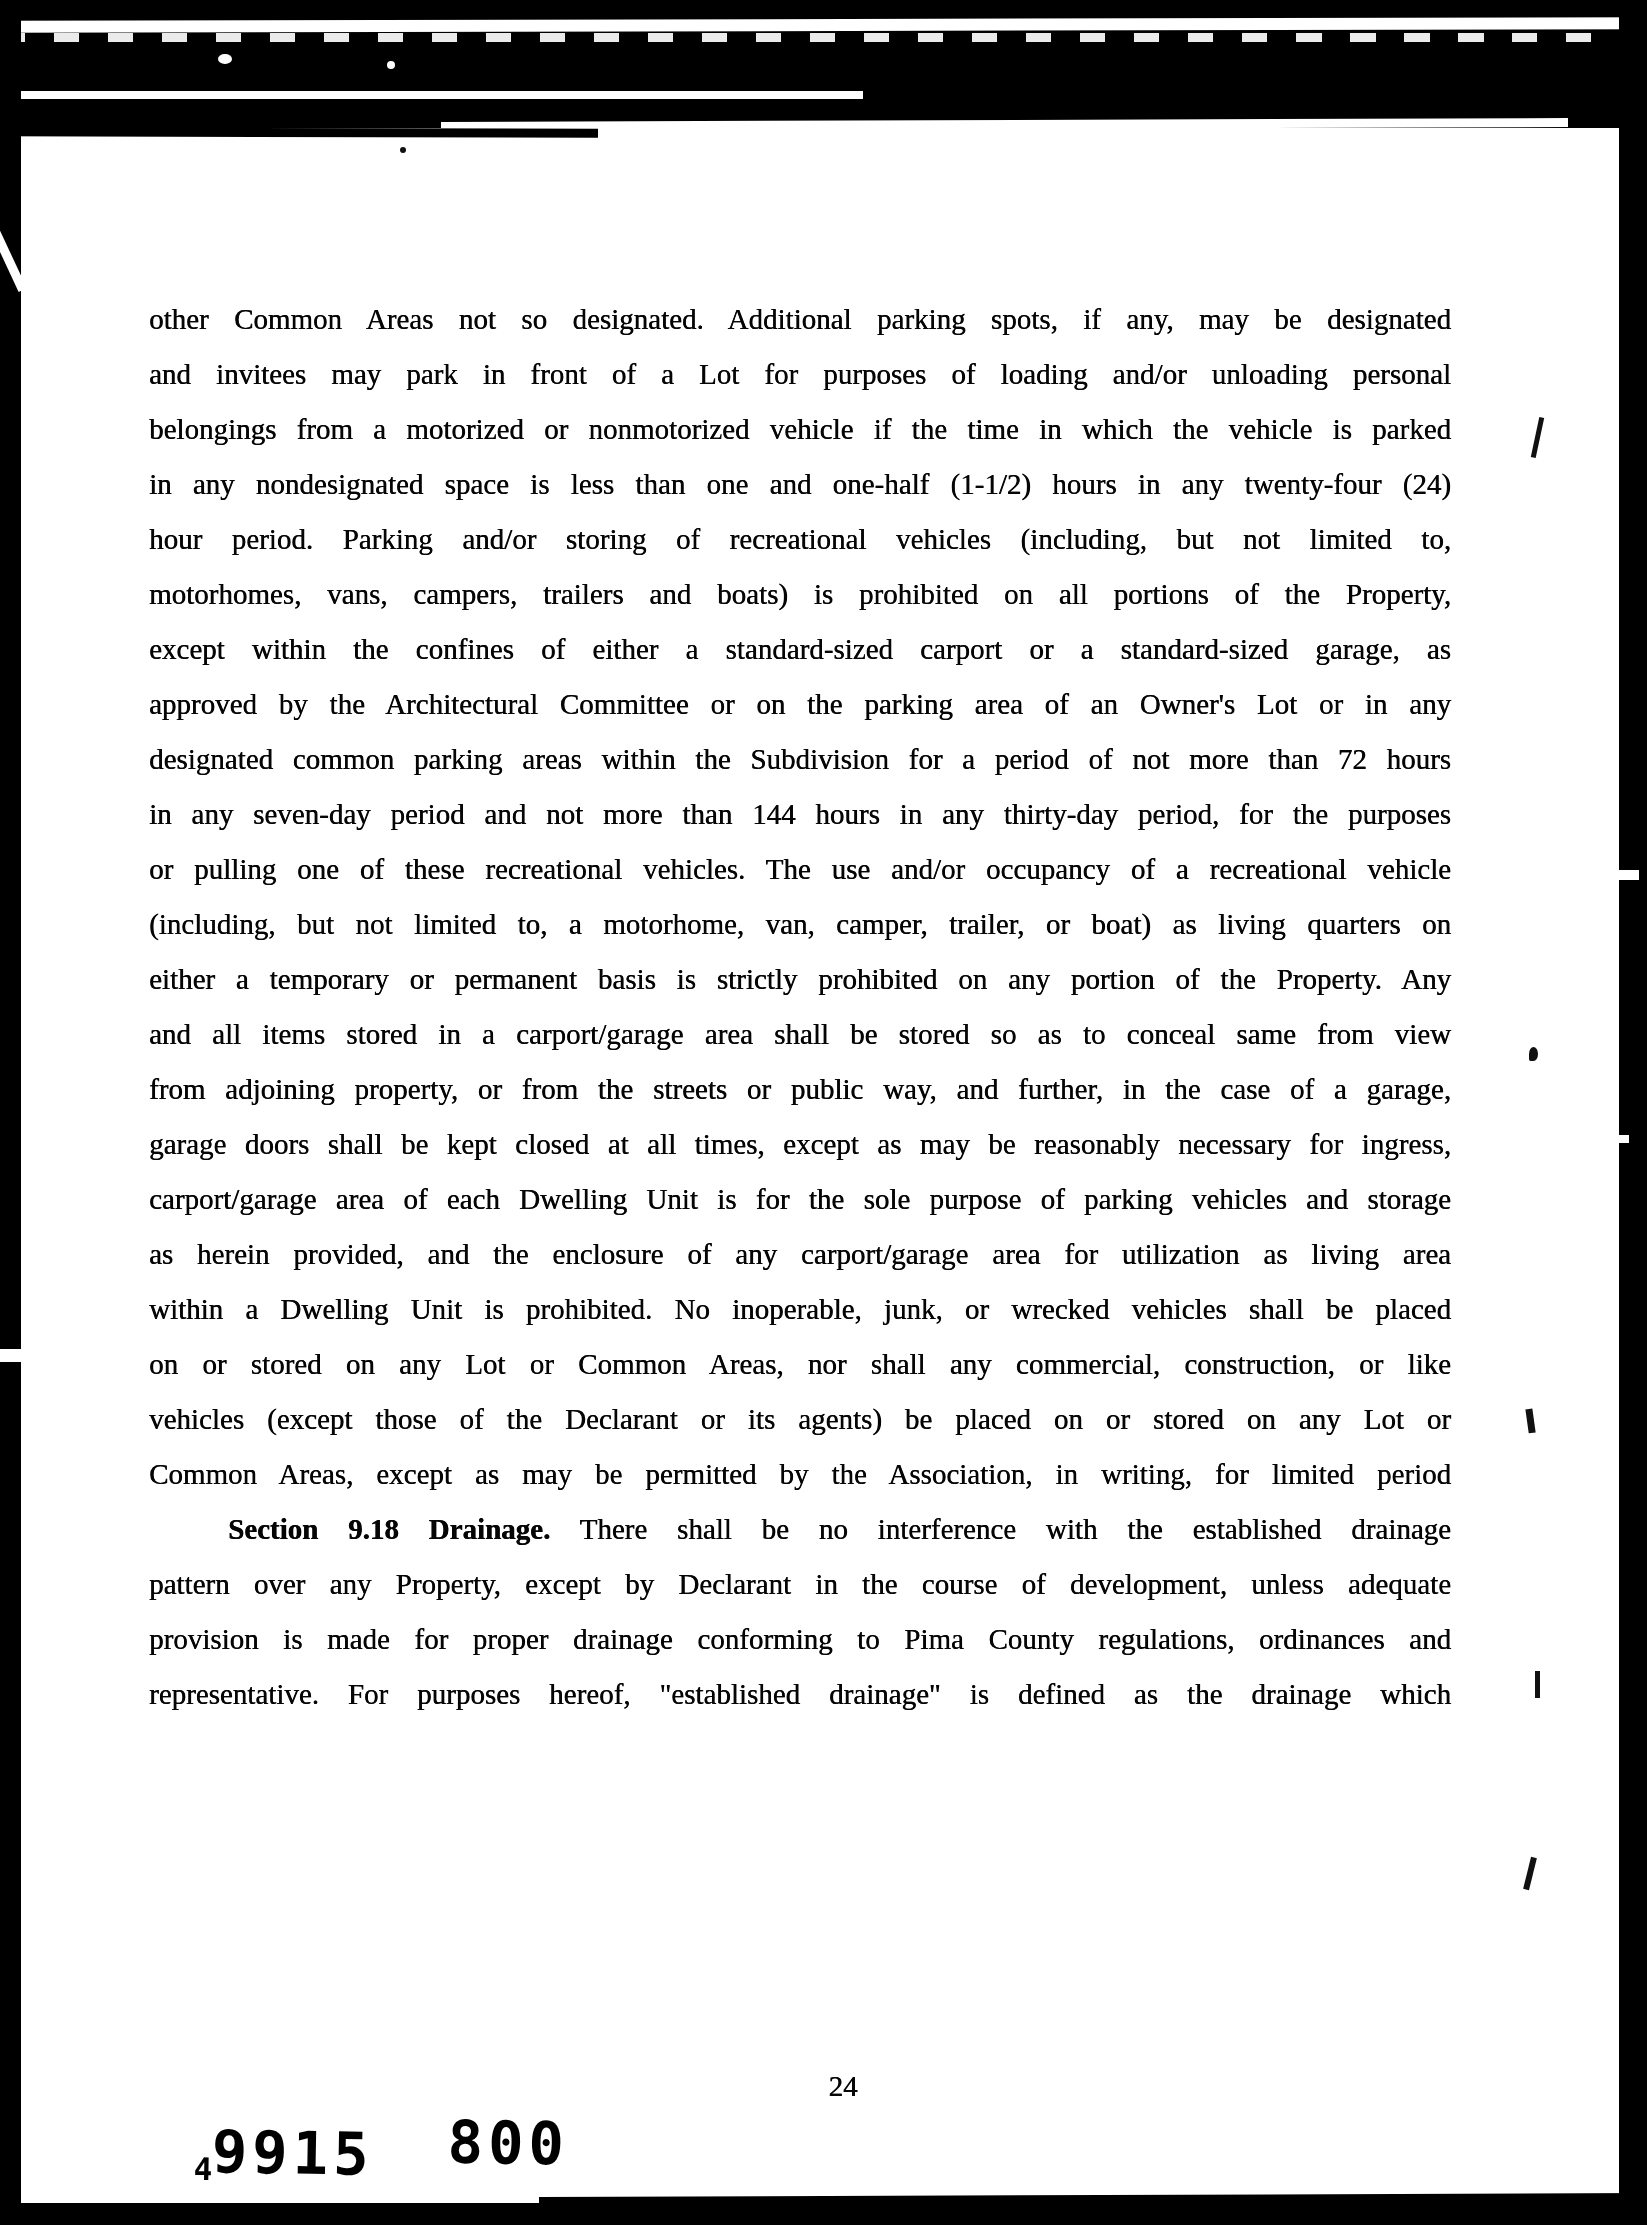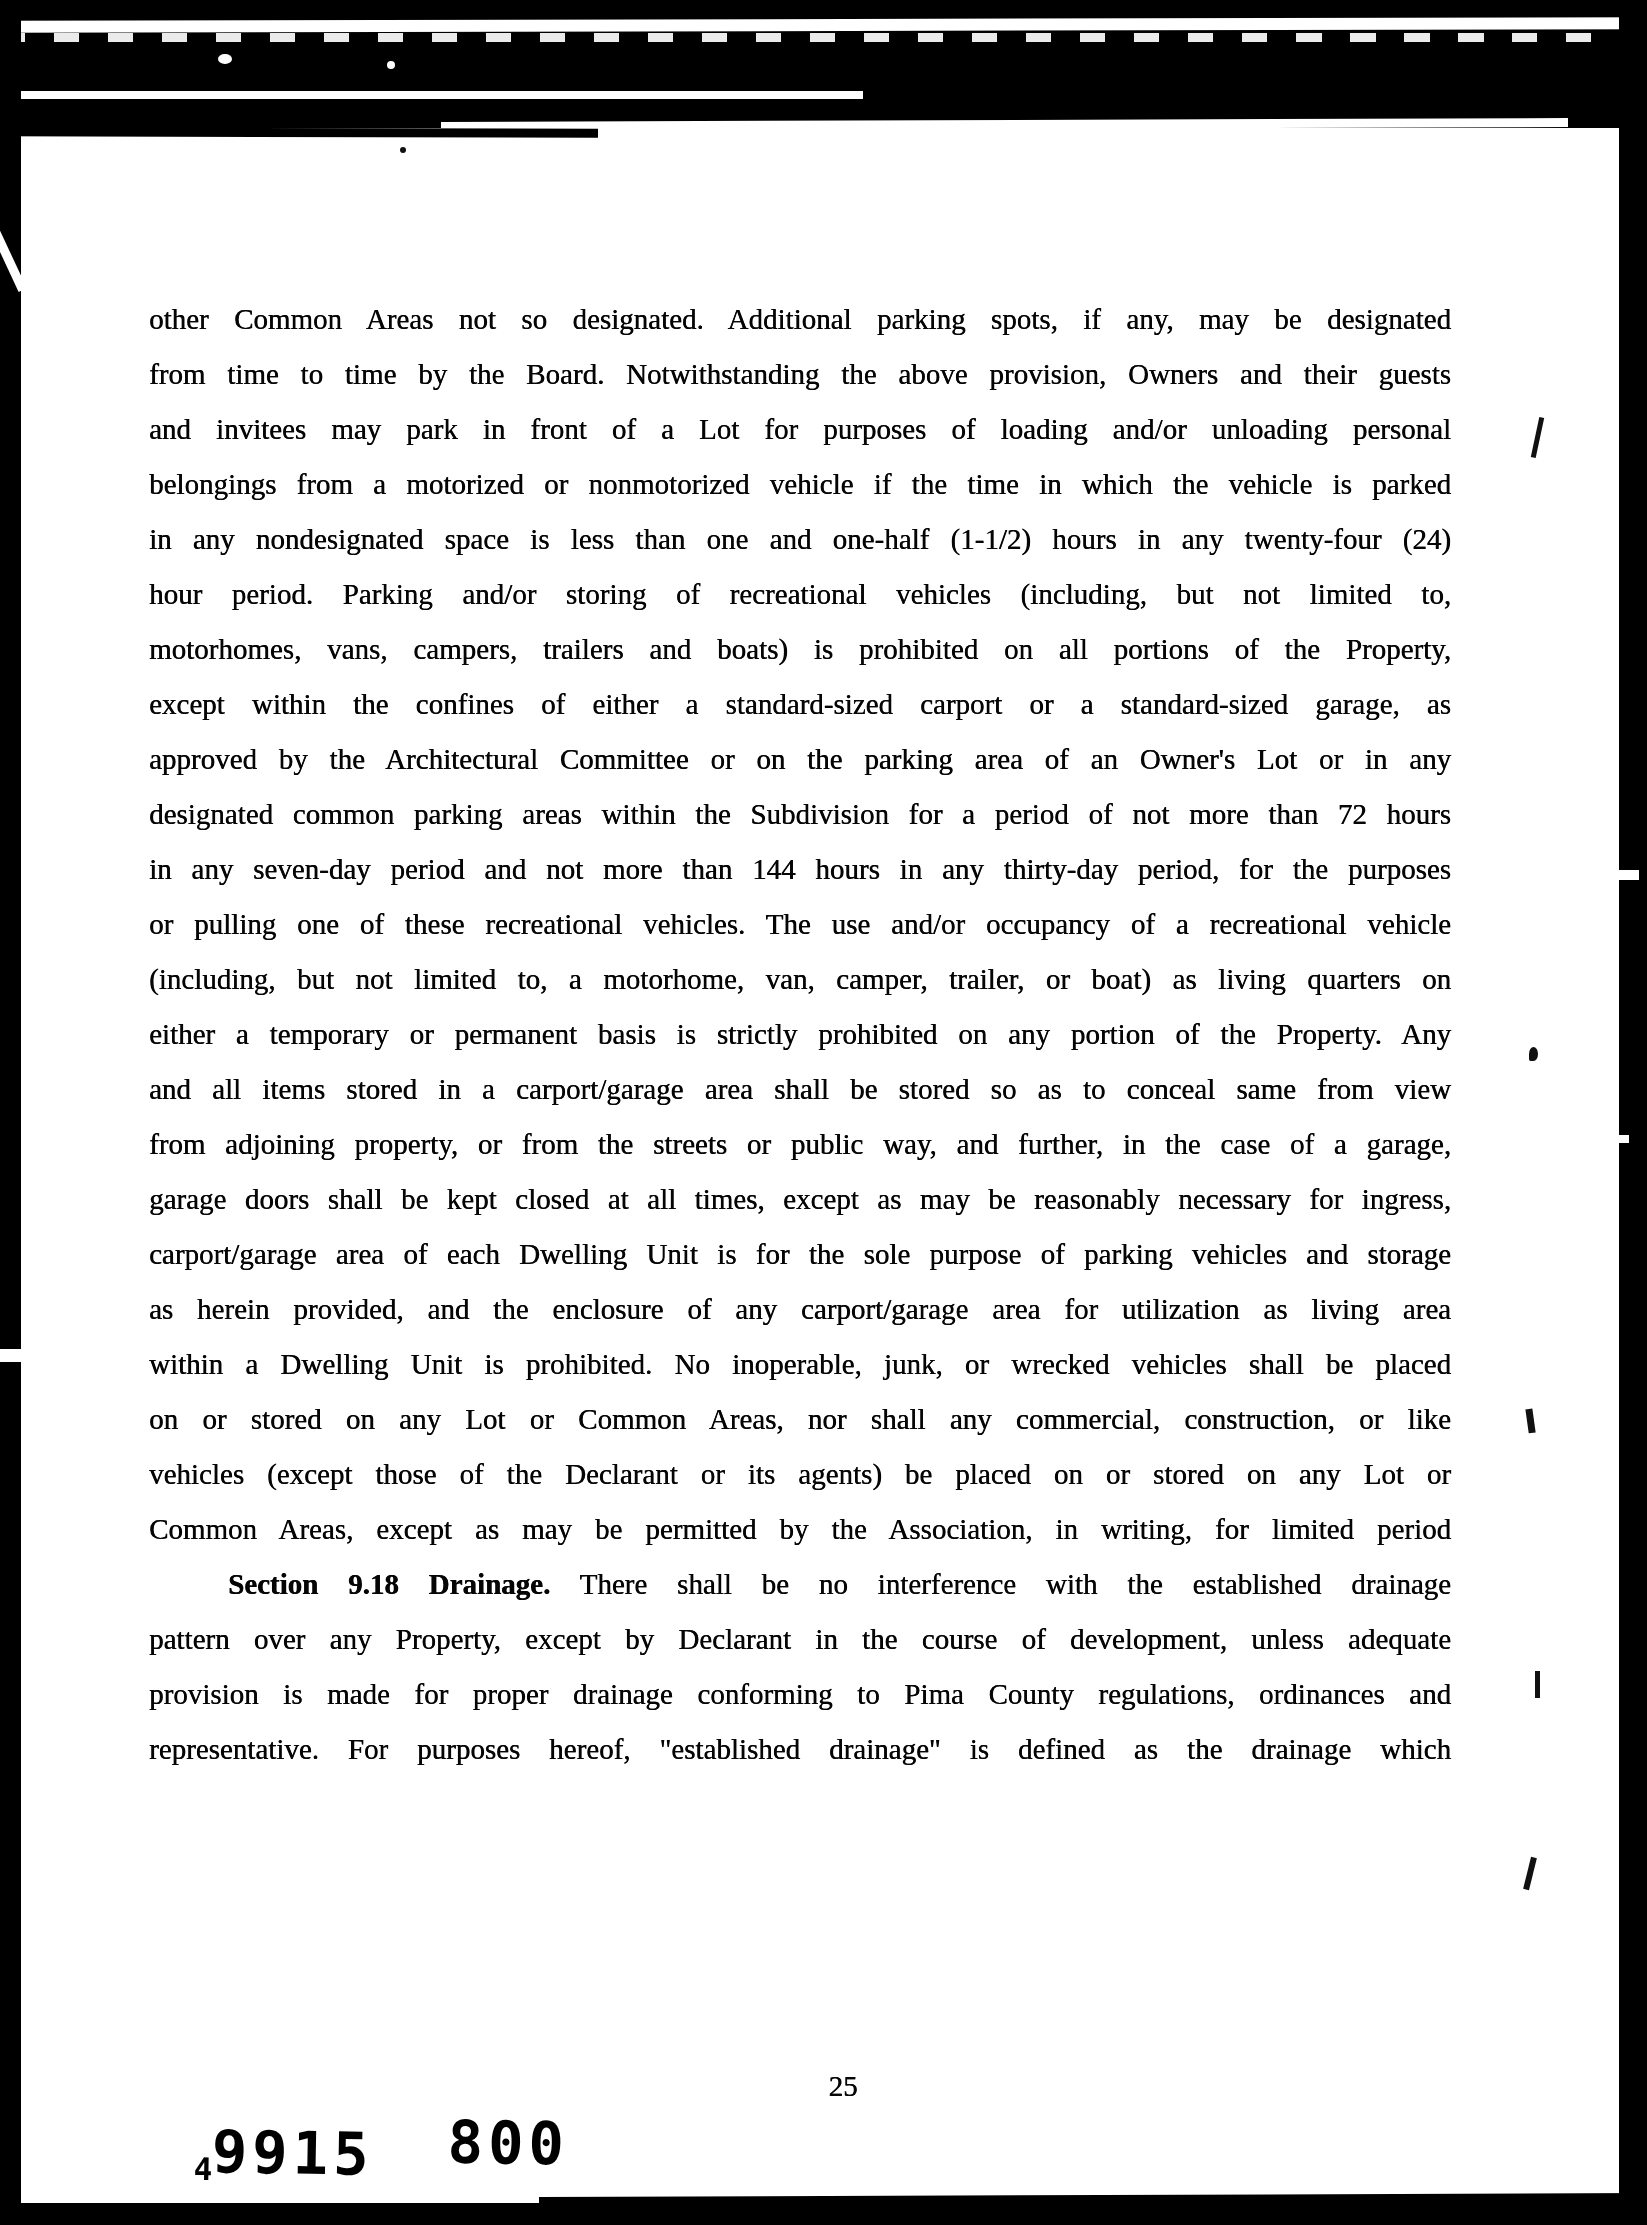--- a/index.html
+++ b/index.html
@@ -112,21 +112,20 @@
 
   <div class="speck sp1"></div>
   <div class="speck sp2"></div>
   <div class="speck sp3"></div>
   <div class="speck sp4"></div>
   <div class="speck sp5"></div>
   <div class="speck sp6"></div>
 
   <div class="doc-lines" id="doc-lines">
       <div class="line">other Common Areas not so designated. Additional parking spots, if any, may be designated</div>
-      <div class="line">from time to time by the Board. Notwithstanding the above provision, Owners and their guests</div>
       <div class="line">and invitees may park in front of a Lot for purposes of loading and/or unloading personal</div>
       <div class="line">belongings from a motorized or nonmotorized vehicle if the time in which the vehicle is parked</div>
       <div class="line">in any nondesignated space is less than one and one-half (1-1/2) hours in any twenty-four (24)</div>
       <div class="line">hour period. Parking and/or storing of recreational vehicles (including, but not limited to,</div>
       <div class="line">motorhomes, vans, campers, trailers and boats) is prohibited on all portions of the Property,</div>
       <div class="line">except within the confines of either a standard-sized carport or a standard-sized garage, as</div>
       <div class="line">approved by the Architectural Committee or on the parking area of an Owner's Lot or in any</div>
       <div class="line">designated common parking areas within the Subdivision for a period of not more than 72 hours</div>
       <div class="line">in any seven-day period and not more than 144 hours in any thirty-day period, for the purposes</div>
       <div class="line">or pulling one of these recreational vehicles. The use and/or occupancy of a recreational vehicle</div>
@@ -140,21 +139,21 @@
       <div class="line">within a Dwelling Unit is prohibited. No inoperable, junk, or wrecked vehicles shall be placed</div>
       <div class="line">on or stored on any Lot or Common Areas, nor shall any commercial, construction, or like</div>
       <div class="line">vehicles (except those of the Declarant or its agents) be placed on or stored on any Lot or</div>
       <div class="line">Common Areas, except as may be permitted by the Association, in writing, for limited period</div>
       <div class="line indent"><span class="bold">Section 9.18 Drainage.</span> There shall be no interference with the established drainage</div>
       <div class="line">pattern over any Property, except by Declarant in the course of development, unless adequate</div>
       <div class="line">provision is made for proper drainage conforming to Pima County regulations, ordinances and</div>
       <div class="line">representative. For purposes hereof, "established drainage" is defined as the drainage which</div>
     </div>
 
-  <div class="page-number">25</div>
+  <div class="page-number">24</div>
 
   <div class="stamp">
     <span class="prefix">4</span>
     <span class="num-left">9915</span>
     <span class="num-right">800</span>
   </div>
 
 </div>
 
 

